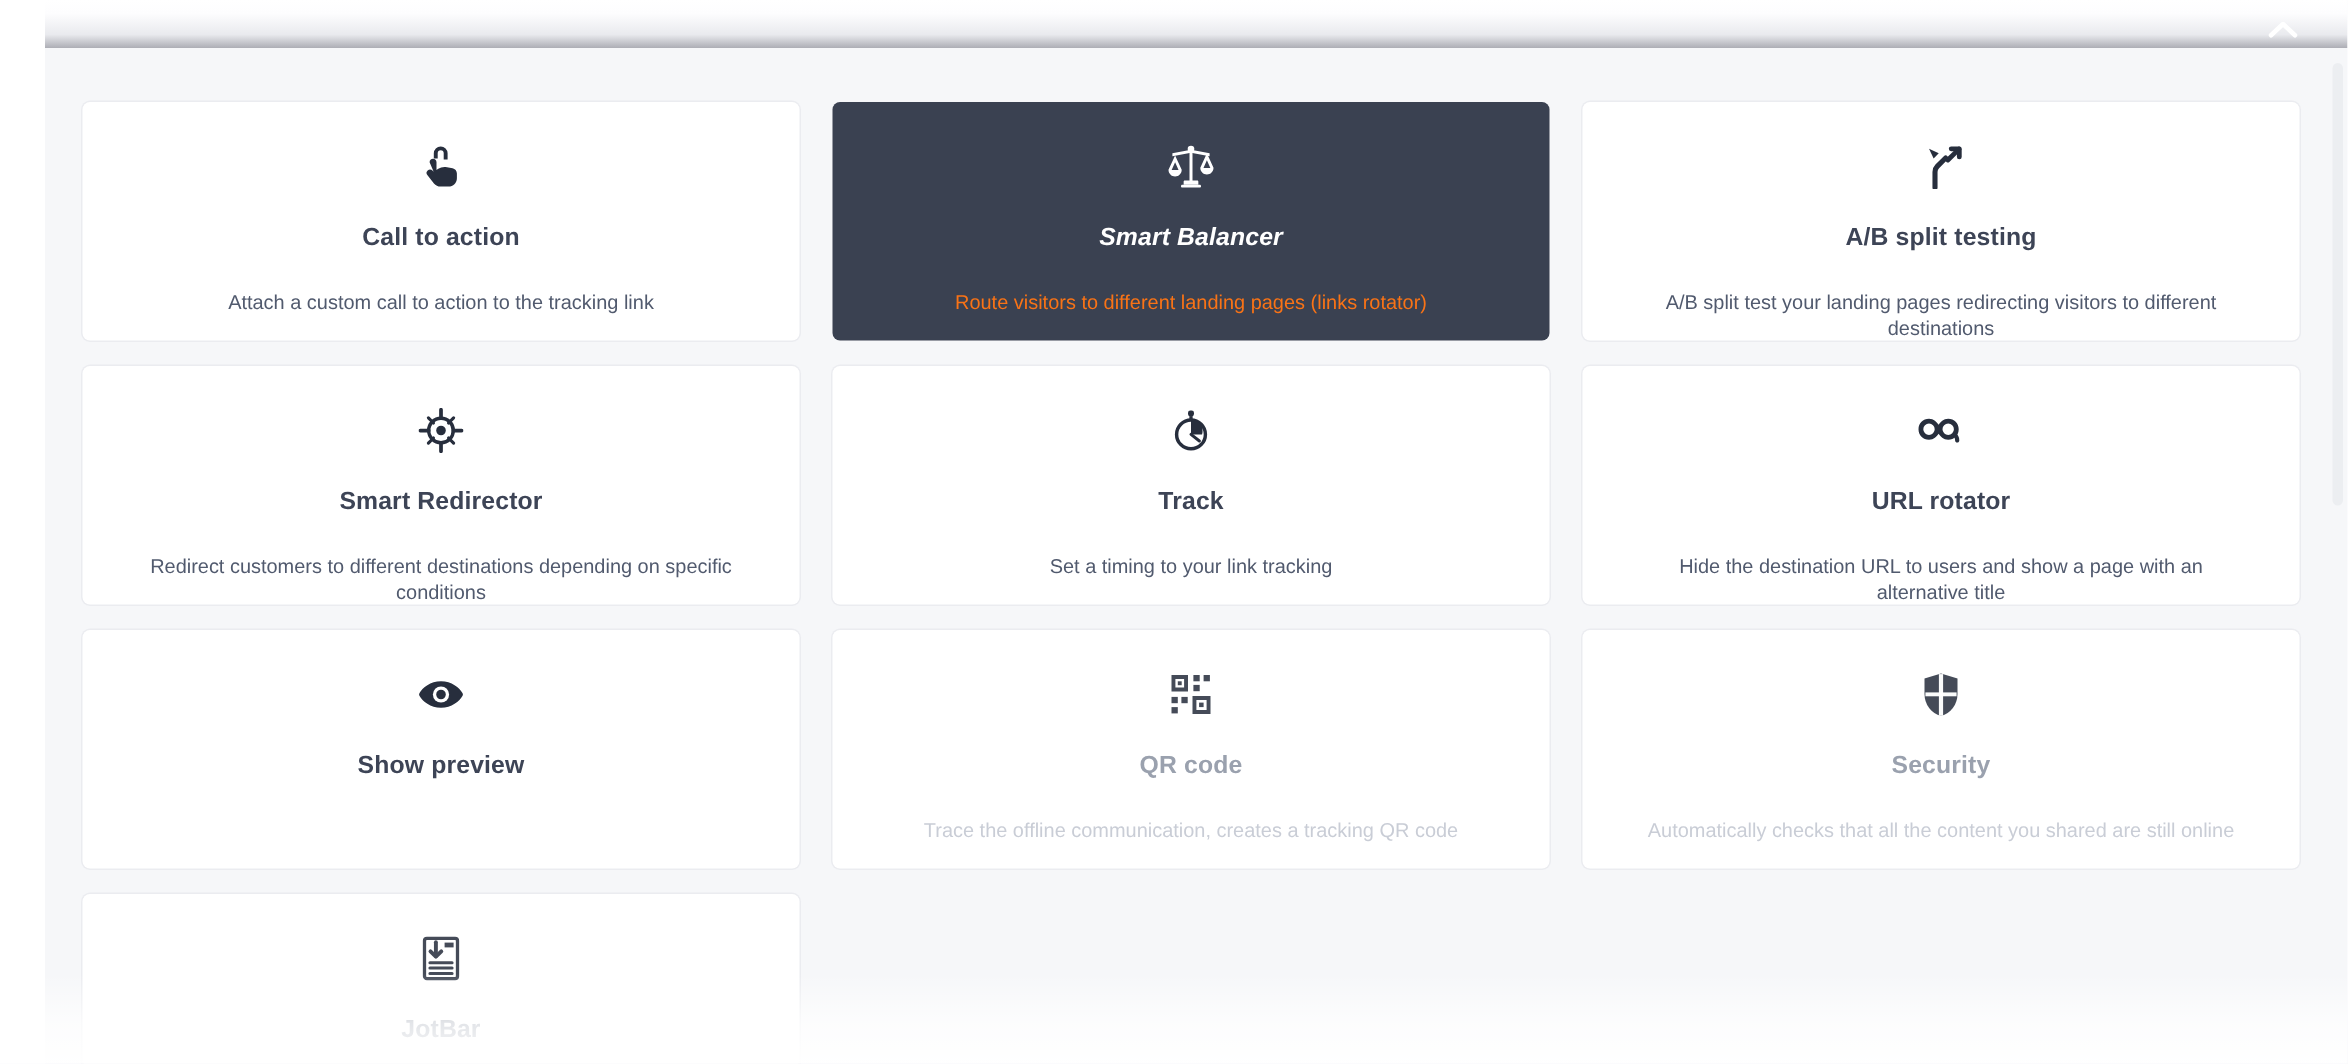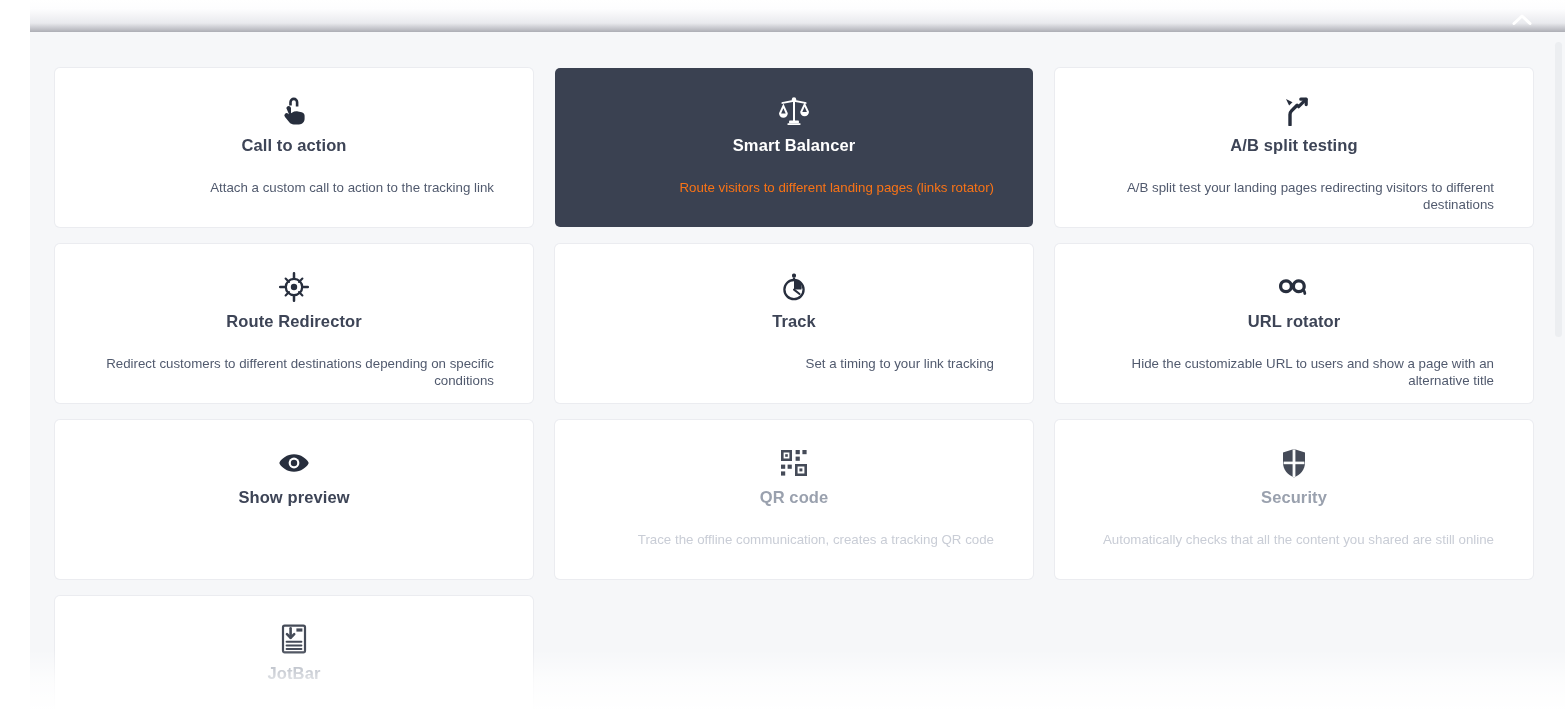--- a/index.html
+++ b/index.html
@@ -76,20 +76,21 @@
     position: relative;
     height: 159px;
     background: #ffffff;
     border-radius: 5px;
     display: flex;
     flex-direction: column;
     align-items: center;
     padding-top: 26px;
     cursor: pointer;
     box-shadow: 0 0 0 1px rgba(225,228,234,0.55);
+    gap: 13px;
   }
 
   .feature-card.is-selected {
     background: #3a4151;
     box-shadow: none;
   }
 
   .card-icon {
     height: 34px;
     display: flex;
@@ -101,29 +102,29 @@
   .card-icon svg { display: block; }
 
   .card-title {
     margin-top: 8px;
     font-size: 16.5px;
     font-weight: bold;
     color: #3d4456;
     letter-spacing: .1px;
     text-align: center;
   }
-  .feature-card.is-selected .card-title { color: #ffffff; }
+  .feature-card.is-selected .card-title { color: #ffffff; font-style: italic; }
 
   .card-desc {
-    margin-top: 24px;
+    margin-top: 12px;
     width: 400px;
     font-size: 13.3px;
     line-height: 17px;
     color: #515a6e;
-    text-align: right;
+    text-align: center;
     hyphens: auto;
   }
   .feature-card.is-selected .card-desc { color: #f97316; }
 
   
   .feature-card.is-faded .card-title { color: #9aa1ae; }
   .feature-card.is-faded .card-desc  { color: #c9cdd6; }
   .feature-card.is-faded .card-icon  { opacity: .86; }
 
   
@@ -215,21 +216,21 @@
         </div>
         <div class="feature-card">
           <div class="card-icon">
             <svg width="30" height="30" viewBox="0 0 30 30" fill="none" stroke="currentColor">
       <circle cx="15" cy="15" r="8.2" stroke-width="2.3"></circle>
       <circle cx="15" cy="15" r="3.2" fill="currentColor" stroke="none"></circle>
       <path d="M15 1.2v5.6M15 23.2v5.6M1.2 15h5.6M23.2 15h5.6" stroke-width="2.5" stroke-linecap="round"></path>
       <path d="M6.6 6.6 10 10M23.4 6.6 20 10M6.6 23.4 10 20M23.4 23.4 20 20" stroke-width="2.1" stroke-linecap="round"></path>
     </svg>
           </div>
-          <div class="card-title">Route Redirector</div>
+          <div class="card-title">Smart Redirector</div>
           <div class="card-desc">Redirect customers to different destinations depending on specific conditions</div>
         </div>
         <div class="feature-card">
           <div class="card-icon">
             <svg width="28" height="30" viewBox="0 0 28 30" fill="none" stroke="currentColor">
       <circle cx="14" cy="17.6" r="9.6" stroke-width="2.3"></circle>
       <path d="M14 8v9.6h7.4a7.4 7.4 0 0 0-7.4-9.6z" fill="currentColor" stroke="none"></path>
       <path d="M14 17.6 19.6 22" stroke-width="2" stroke-linecap="round"></path>
       <rect x="12" y="1.6" width="4" height="4" rx="1.6" fill="currentColor" stroke="none"></rect>
       <path d="M14 5.4v2.6" stroke-width="2.2"></path>
@@ -239,21 +240,21 @@
           <div class="card-desc">Set a timing to your link tracking</div>
         </div>
         <div class="feature-card">
           <div class="card-icon">
             <svg width="34" height="22" viewBox="0 0 34 22" fill="currentColor">
       <path d="M9 3.2c3.2 0 5.2 2.2 6.4 4 1.2-1.8 3.2-4 6.4-4 4 0 7 3 7 7s-3 7-7 7c-3.2 0-5.2-2.2-6.4-4-1.2 1.8-3.2 4-6.4 4-4 0-7-3-7-7s3-7 7-7zm0 3.2a3.8 3.8 0 1 0 0 7.6 3.8 3.8 0 0 0 0-7.6zm12.8 0a3.8 3.8 0 1 0 0 7.6 3.8 3.8 0 0 0 0-7.6z"></path>
       <path d="M27.6 13.4c.9.9 1.6 2.4 1.6 4.2 0 .8-.6 1.4-1.4 1.4s-1.4-.6-1.4-1.4c0-1.3-.5-2.2-1.1-2.8z"></path>
     </svg>
           </div>
           <div class="card-title">URL rotator</div>
-          <div class="card-desc">Hide the customizable URL to users and show a page with an alternative title</div>
+          <div class="card-desc">Hide the destination URL to users and show a page with an alternative title</div>
         </div>
         <div class="feature-card">
           <div class="card-icon">
             <svg width="30" height="20" viewBox="0 0 30 20" fill="currentColor">
       <path d="M15 1.2C8 1.2 2.6 5.6.6 9.2c-.3.5-.3 1.1 0 1.6C2.6 14.4 8 18.8 15 18.8s12.4-4.4 14.4-8c.3-.5.3-1.1 0-1.6C27.4 5.6 22 1.2 15 1.2z"></path>
       <circle cx="15" cy="10" r="5.4" fill="#ffffff"></circle>
       <circle cx="15" cy="10" r="3.2" fill="currentColor"></circle>
     </svg>
           </div>
           <div class="card-title">Show preview</div>

